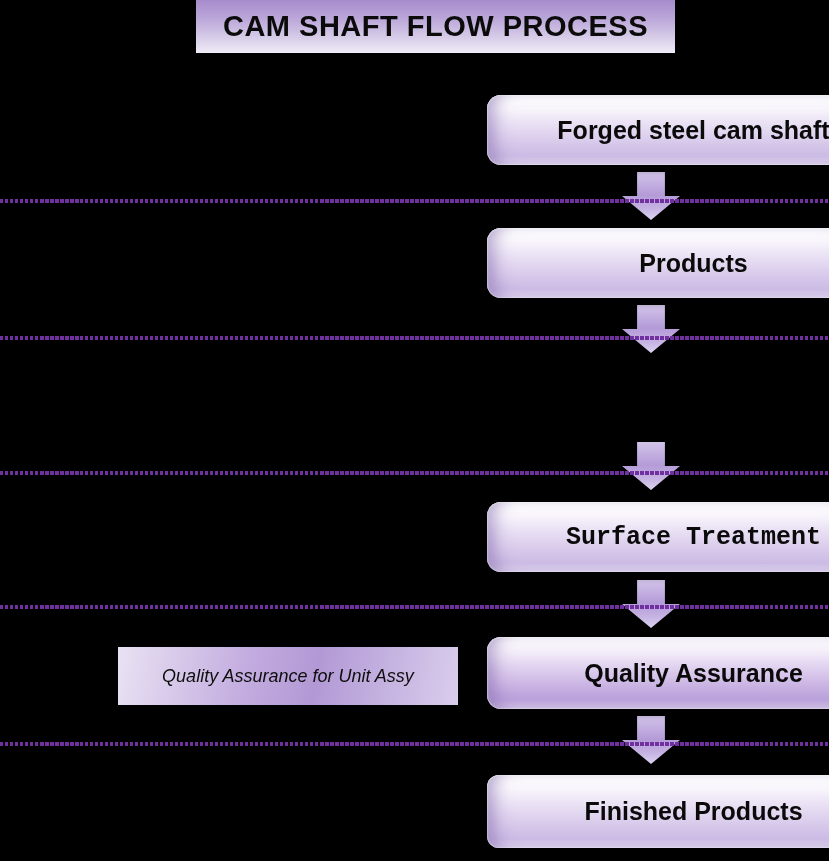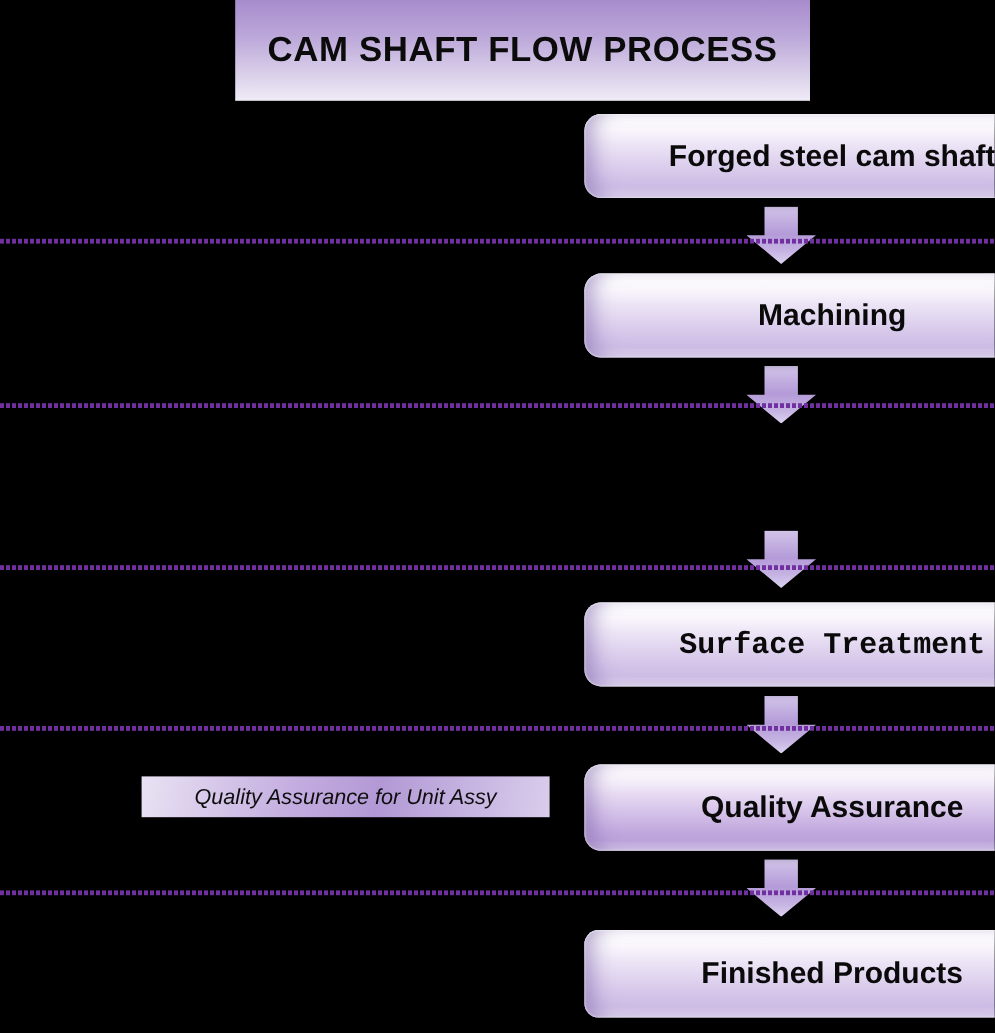--- a/index.html
+++ b/index.html
@@ -15,21 +15,21 @@
     background: #000;
     overflow: hidden;
   }
 
   
   .title {
     position: absolute;
     left: 196px;
     top: 0;
     width: 479px;
-    height: 84px;
+    height: 53px;
     background: linear-gradient(180deg, #A78CCC 0%, #BBA6D9 35%, #DDD4EB 78%, #F0ECF7 100%);
     display: flex;
     align-items: center;
     justify-content: center;
     font-weight: bold;
     font-size: 29px;
     letter-spacing: 0.5px;
     color: #0b0b0b;
   }
 
@@ -98,21 +98,21 @@
   .l3 { top: 471px; }
   .l4 { top: 605px; }
   .l5 { top: 742px; }
 
   
   .note {
     position: absolute;
     left: 118px;
     top: 647px;
     width: 340px;
-    height: 34px;
+    height: 58px;
     background: linear-gradient(100deg, #E9E2F3 0%, #C3ACDF 38%, #B299D5 58%, #D9CDEC 100%);
     display: flex;
     align-items: center;
     justify-content: center;
     font-style: italic;
     font-size: 18px;
     color: #0e0e0e;
     z-index: 3;
   }
 </style>
@@ -124,21 +124,21 @@
   <div class="title">CAM SHAFT FLOW PROCESS</div>
 
   <div class="step s1">
     <span>Forged steel cam shaft</span>
   </div>
 
   <div class="arrow a1"></div>
   <div class="sep l1"></div>
 
   <div class="step s2">
-    <span>Machining</span>
+    <span>Products</span>
   </div>
 
   <div class="arrow a2"></div>
   <div class="sep l2"></div>
 
 
   <div class="arrow a3"></div>
   <div class="sep l3"></div>
 
   <div class="step s4">

